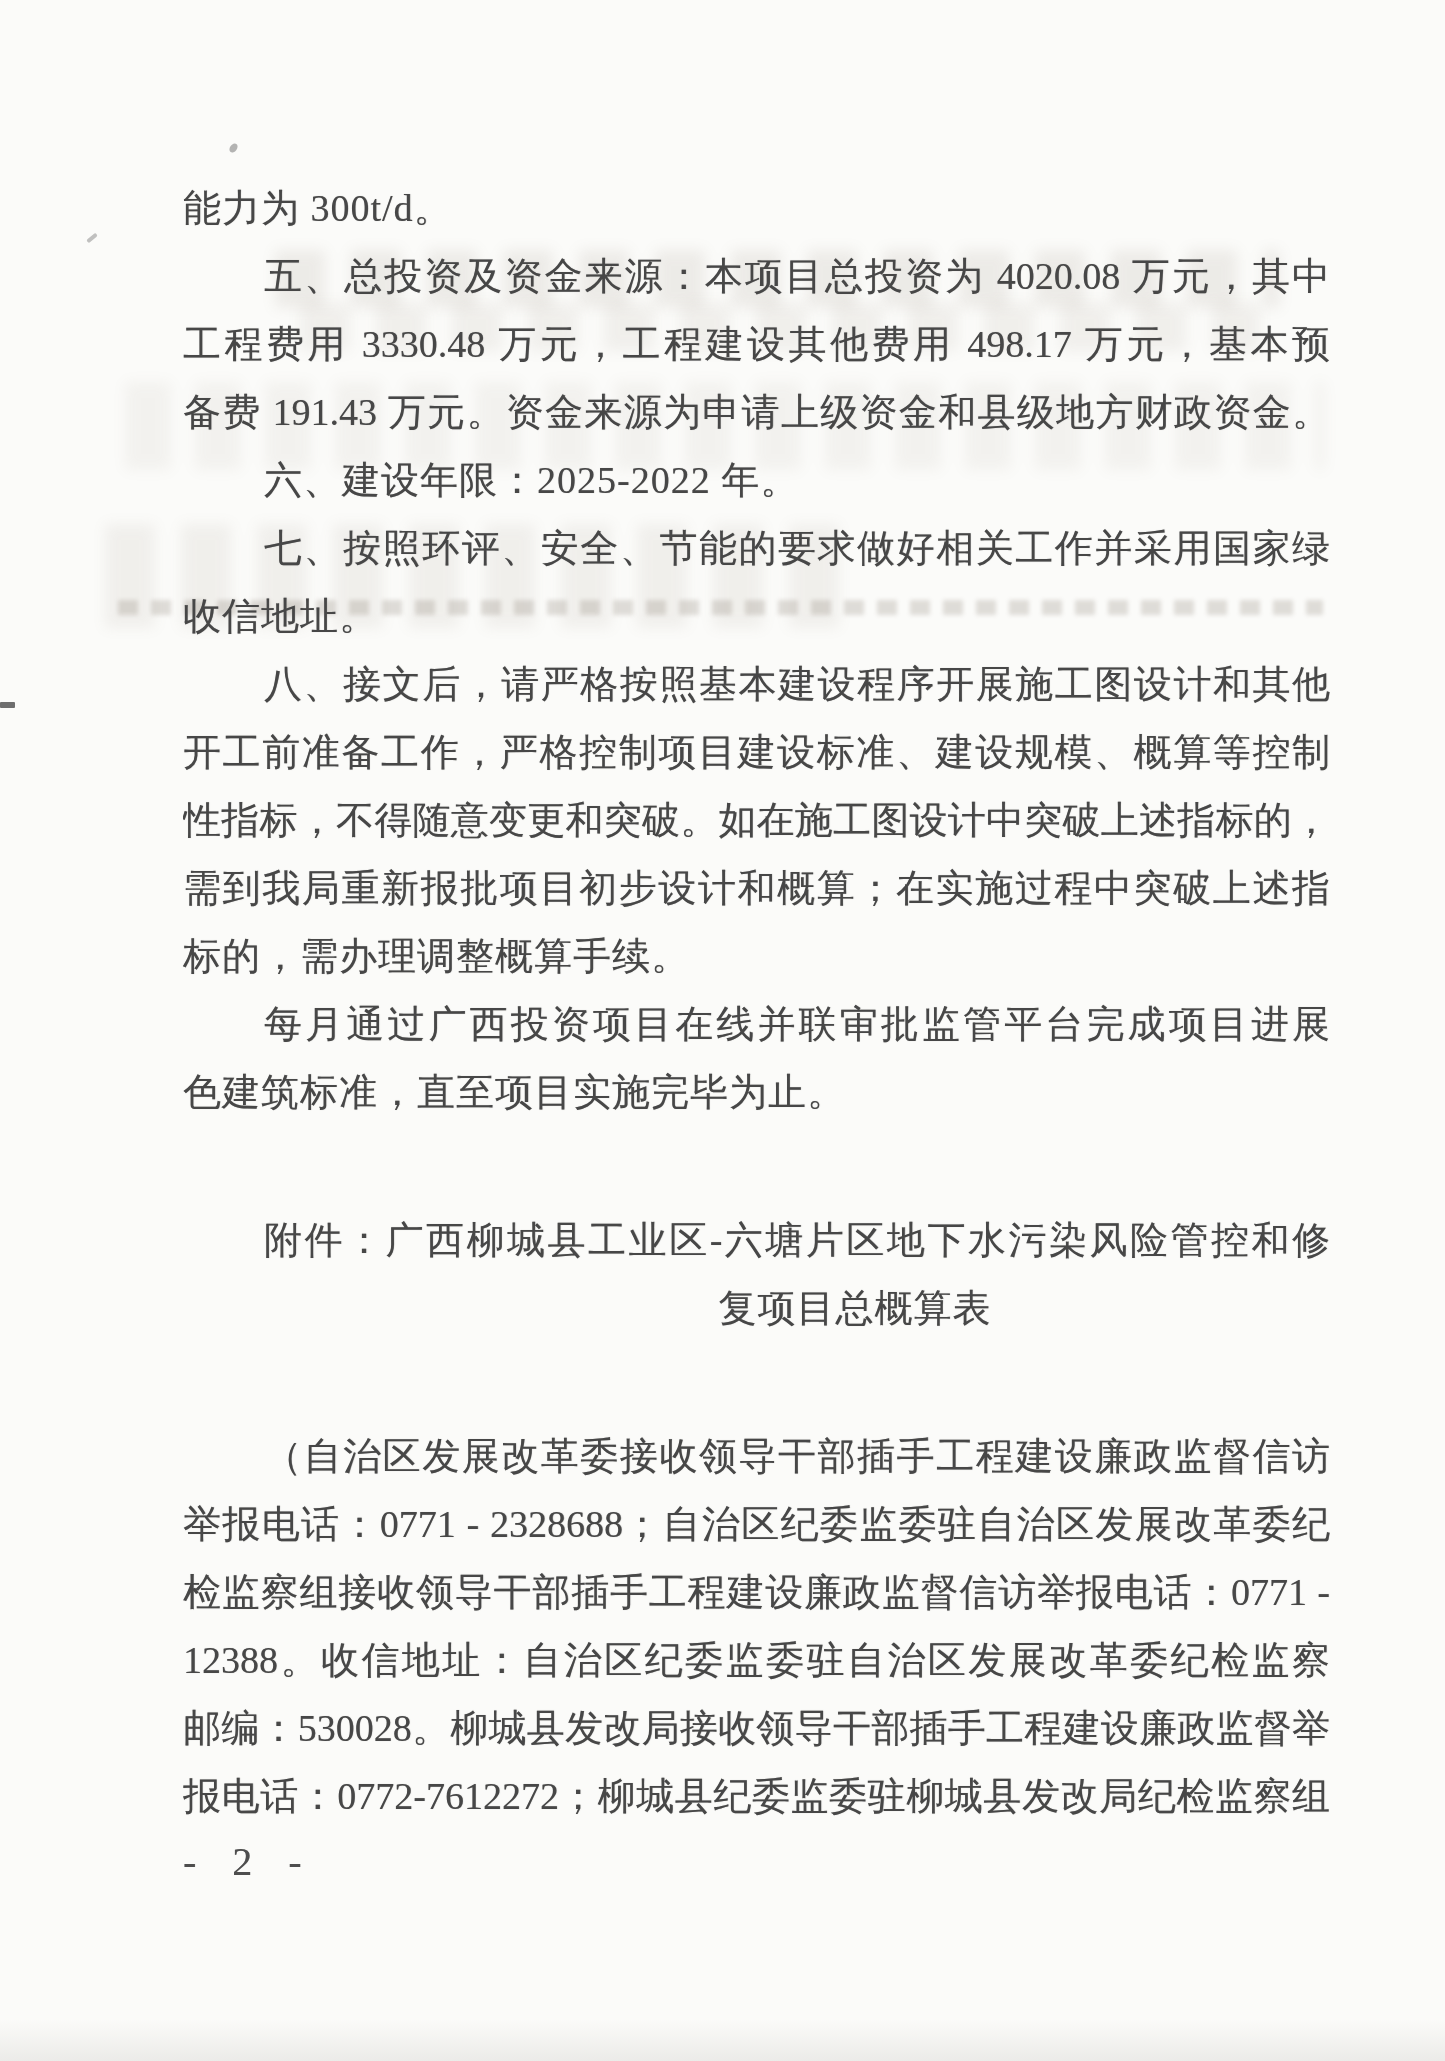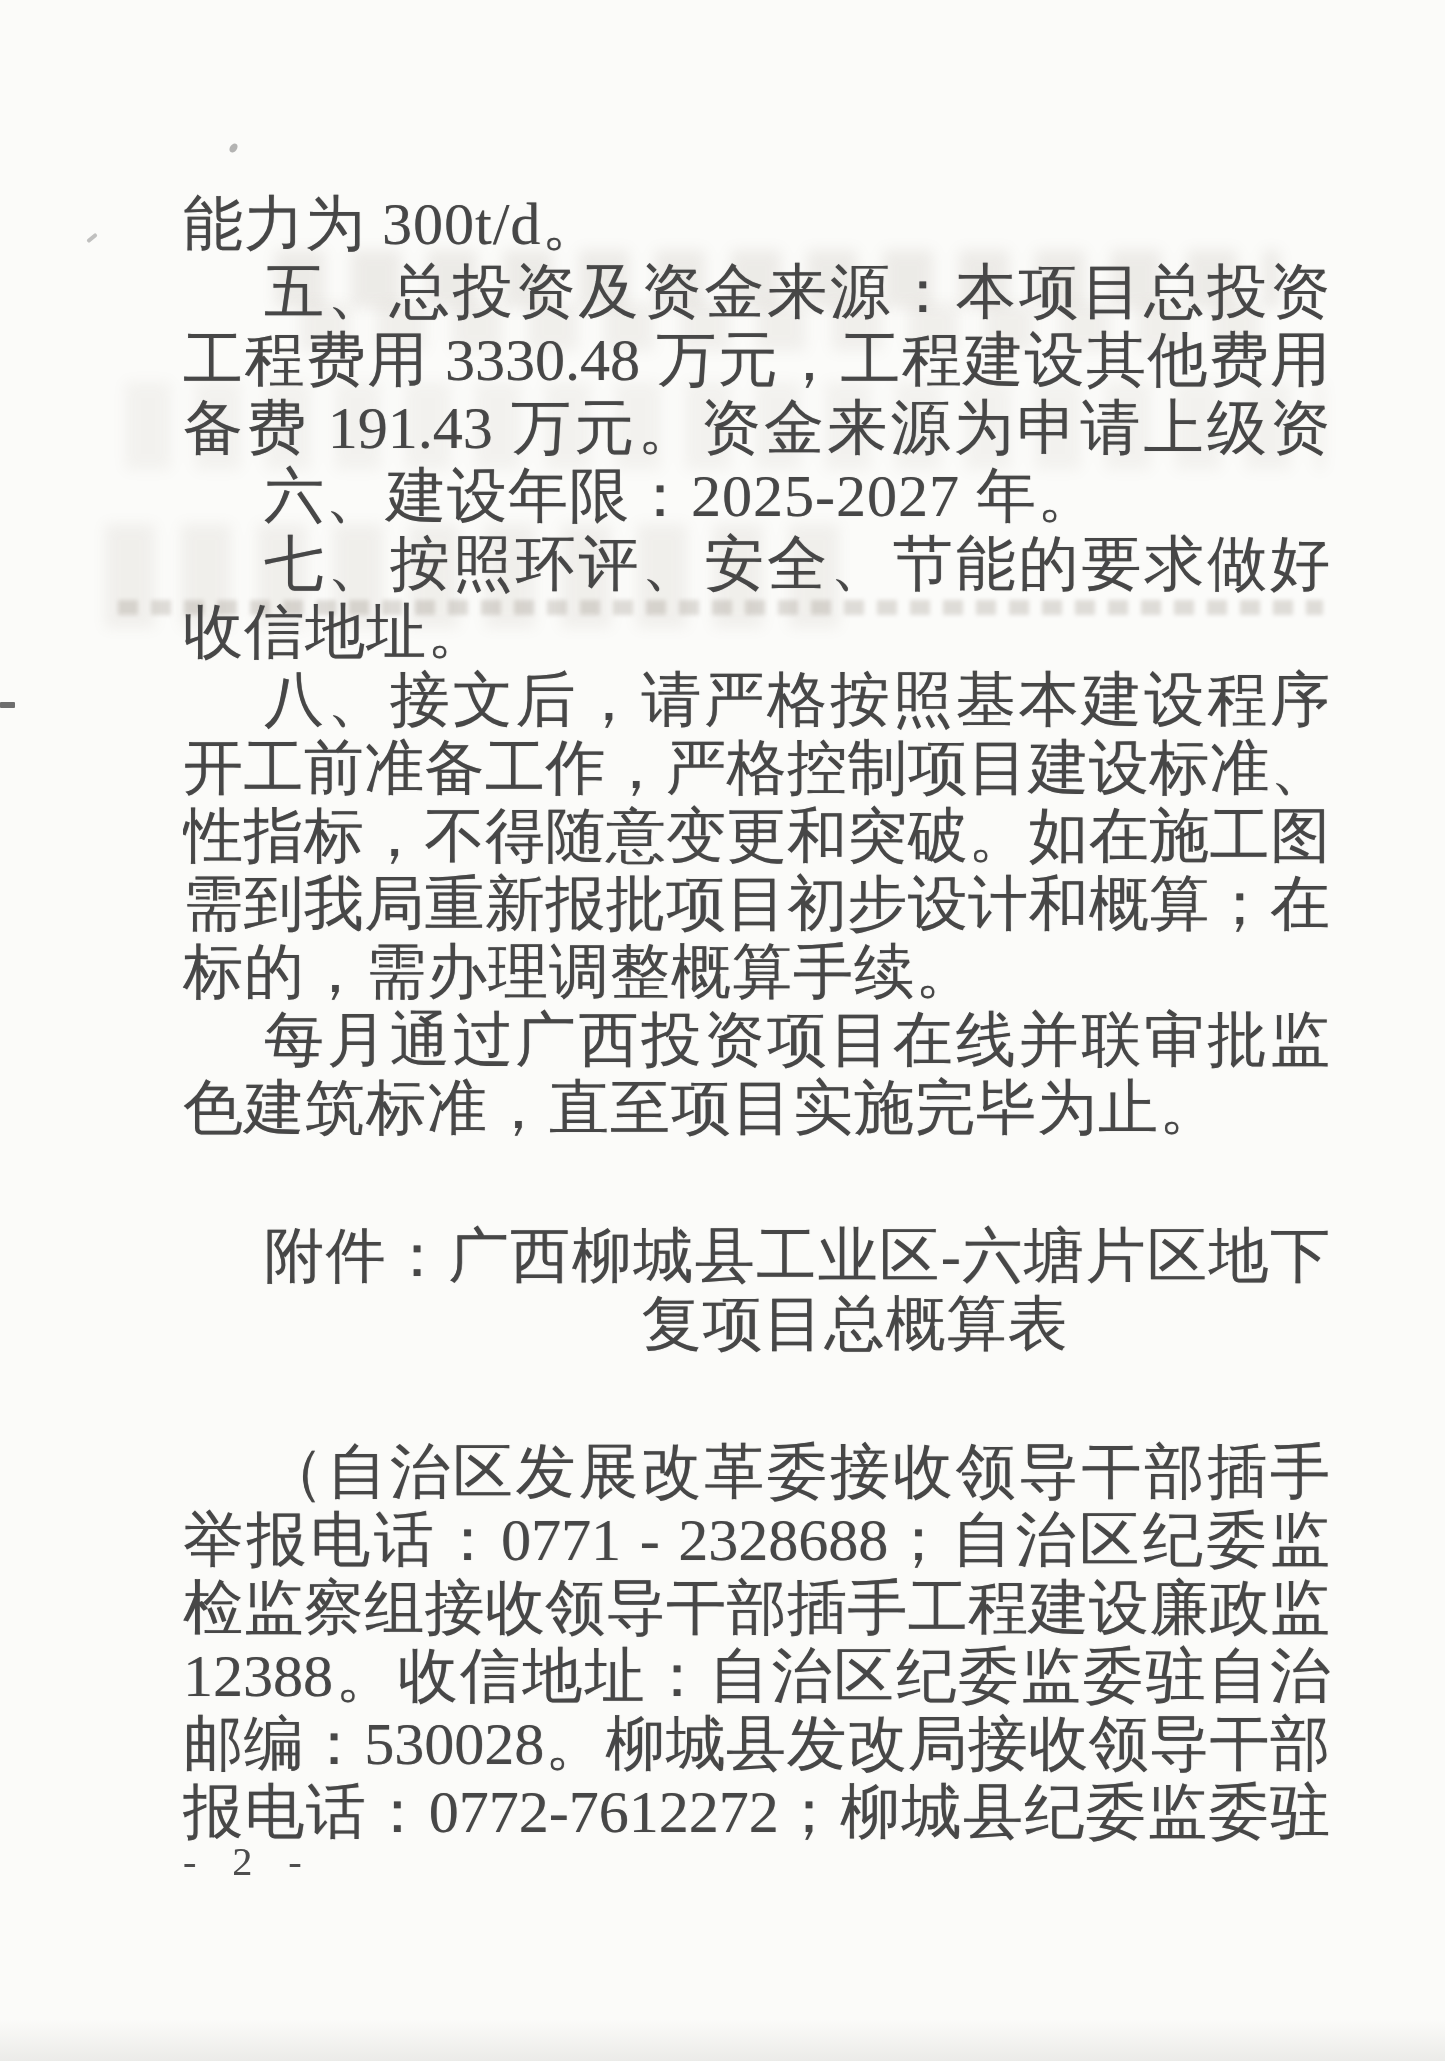--- a/index.html
+++ b/index.html
@@ -8,24 +8,24 @@
     width:1445px; height:2061px;
     margin:0 auto;
     background:#fbfbf9;
     overflow:hidden;
     font-family:"Liberation Serif","DejaVu Serif",serif;
   }
 
   
   .textblock {
     position:absolute;
-    left:183px; top:190px;
+    left:183px; top:174px;
     width:1147px;
     color:#474747;
-    font-size:60px;
+    font-size:38px;
     text-shadow:0.3px 0.3px 0.7px rgba(70,70,70,0.5);
   }
   .line {
     height:68px; line-height:68px;
     white-space:nowrap;
     letter-spacing:1px;
   }
   .line.justify {
     white-space:normal;
     text-align:justify;
@@ -95,21 +95,21 @@
 
   <div class="speck speck-1"></div>
   <div class="speck speck-2"></div>
   <div class="edge-mark"></div>
 
   <div class="textblock" style="color: rgb(71, 71, 71);">
       <div class="line">能力为 300t/d。</div>
       <div class="line indent justify">五、总投资及资金来源：本项目总投资为 4020.08 万元，其中</div>
       <div class="line justify">工程费用 3330.48 万元，工程建设其他费用 498.17 万元，基本预</div>
       <div class="line justify">备费 191.43 万元。资金来源为申请上级资金和县级地方财政资金。</div>
-      <div class="line indent">六、建设年限：2025-2027 年。</div>
+      <div class="line indent">六、建设年限：2025-2022 年。</div>
       <div class="line indent justify">七、按照环评、安全、节能的要求做好相关工作并采用国家绿</div>
       <div class="line">收信地址。</div>
       <div class="line indent justify">八、接文后，请严格按照基本建设程序开展施工图设计和其他</div>
       <div class="line justify">开工前准备工作，严格控制项目建设标准、建设规模、概算等控制</div>
       <div class="line justify">性指标，不得随意变更和突破。如在施工图设计中突破上述指标的，</div>
       <div class="line justify">需到我局重新报批项目初步设计和概算；在实施过程中突破上述指</div>
       <div class="line">标的，需办理调整概算手续。</div>
       <div class="line indent justify">每月通过广西投资项目在线并联审批监管平台完成项目进展</div>
       <div class="line">色建筑标准，直至项目实施完毕为止。</div>
       <div class="line indent justify gap">附件：广西柳城县工业区-六塘片区地下水污染风险管控和修</div>

